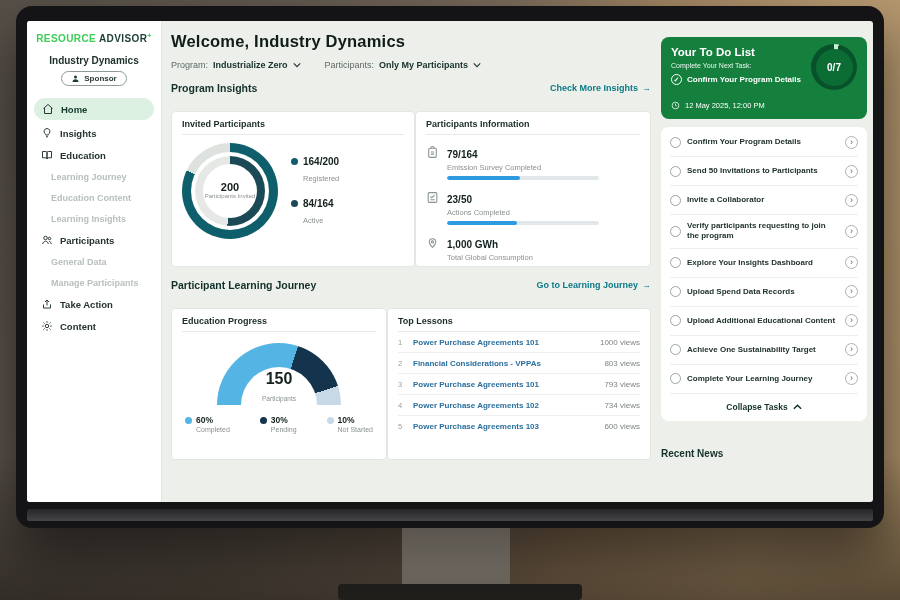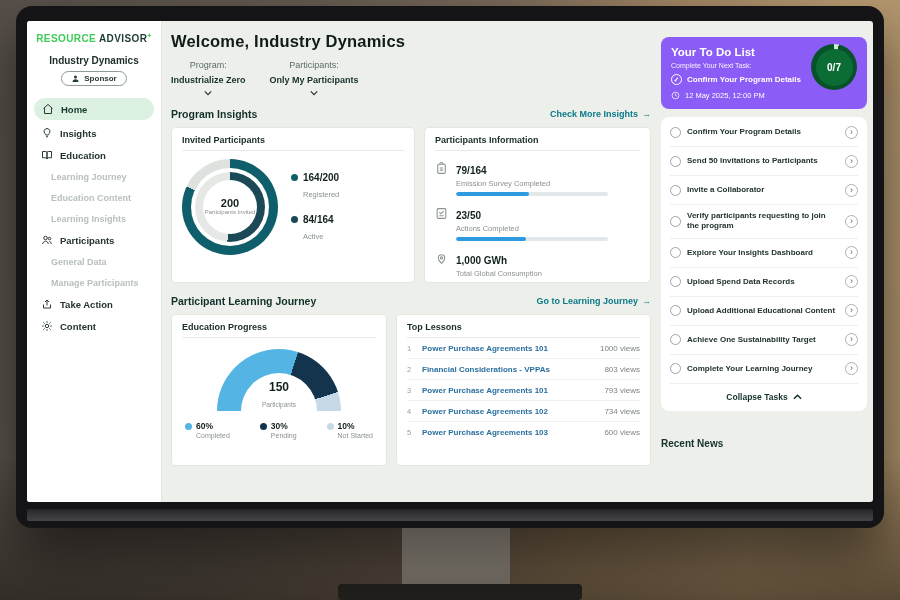--- a/index.html
+++ b/index.html
@@ -39,29 +39,29 @@
     font-weight:bold;color:#24332f;cursor:pointer;}
   .nav-item.active{background:#dcf1e2;border-radius:12px;margin:0 7px 2px 7px;padding-left:8px;color:#143a2e;}
   .nav-item.sub{padding-left:24px;color:#b9c0bb;font-size:9px;height:21px;}
   .nicon{width:12px;height:12px;color:#2a3a36;flex-shrink:0;display:flex;}
   .nicon svg{width:12px;height:12px;}
 
   
   .main{flex:1;min-width:0;padding:8px 10px 0 9px;}
   .welcome{font-size:16.5px;font-weight:bold;color:#101c1a;margin-top:3px;letter-spacing:.2px;}
   .filters{display:flex;gap:24px;margin-top:9px;align-items:center;}
-  .filter{display:flex;align-items:center;gap:5px;font-size:9px;color:#5d6b66;cursor:pointer;flex-direction:column;}
+  .filter{display:flex;align-items:center;gap:5px;font-size:9px;color:#5d6b66;cursor:pointer;}
   .filter b{color:#16302b;}
   .chev svg{width:8px;height:6px;display:block;}
 
   .sec{display:flex;justify-content:space-between;align-items:center;margin-top:12px;gap:20px;}
   .sec-title{font-size:10.5px;font-weight:bold;color:#14302b;}
   .sec-link{font-size:9px;font-weight:bold;color:#0c7a88;display:flex;gap:4px;align-items:center;cursor:pointer;}
 
-  .cards{display:flex;gap:9px;margin-top:7px;}
+  .cards{display:flex;margin-top:17px;}
   .card{background:#fff;border:1px solid #e4e6e2;border-radius:4px;padding:7px 10px;}
   .card-title{font-size:9px;font-weight:bold;color:#1a2c28;padding-bottom:5px;border-bottom:1px solid #e8eae6;}
 
   
   .card-invited{width:244px;height:156px;}
   .donut-wrap{display:flex;align-items:center;gap:13px;margin-top:8px;}
   .donut{width:96px;height:96px;border-radius:50%;display:flex;align-items:center;justify-content:center;}
   .donut-gap{width:78px;height:78px;background:#fff;border-radius:50%;display:flex;align-items:center;justify-content:center;}
   .donut-inner{width:70px;height:70px;border-radius:50%;display:flex;align-items:center;justify-content:center;}
   .donut-hole{width:54px;height:54px;background:#fff;border-radius:50%;display:flex;flex-direction:column;
@@ -83,45 +83,45 @@
   .info-body .lbl{font-size:7.5px;color:#8a928e;margin-top:1px;}
   .bar{width:152px;height:4px;background:#e2e7ea;border-radius:2px;margin-top:4px;overflow:hidden;}
   .bar-fill{height:100%;border-radius:2px;}
 
   
   .card-edu{width:216px;height:152px;}
   .gauge{position:relative;width:124px;height:62px;margin:11px auto 0;overflow:hidden;}
   .gauge-arc{position:absolute;left:0;top:0;width:124px;height:124px;border-radius:50%;}
   .gauge-hole{position:absolute;left:24px;top:24px;width:76px;height:76px;border-radius:50%;background:#fff;}
   .gauge-center{position:absolute;left:0;right:0;bottom:0;text-align:center;}
-  .gauge-center b{font-size:12px;color:#13211f;display:block;line-height:1;}
+  .gauge-center b{font-size:16px;color:#13211f;display:block;line-height:1;}
   .gauge-center span{font-size:6.5px;color:#8a928e;}
   .gauge-legend{display:flex;justify-content:space-between;margin-top:10px;padding:0 3px;}
   .gl-top{display:flex;align-items:center;gap:4px;}
   .gl-top .dot{margin-top:0;}
   .gl-item b{font-size:8.5px;color:#13211f;}
   .gl-item .lbl{font-size:7px;color:#8a928e;margin-left:11px;margin-top:1px;}
 
   
   .card-lessons{flex:1;height:152px;}
   .lesson{display:flex;align-items:center;gap:7px;height:21px;border-bottom:1px solid #eef0ec;cursor:pointer;}
   .lesson:last-child{border-bottom:none;}
   .lesson .rank{font-size:7.5px;color:#9aa19c;width:8px;flex-shrink:0;}
   .lesson .ltitle{font-size:8px;font-weight:bold;color:#2a6f9e;flex:1;white-space:nowrap;overflow:hidden;}
   .lesson .views{font-size:8px;color:#7d8580;flex-shrink:0;}
 
   
   .rightpanel{width:212px;flex-shrink:0;padding:16px 6px 0 0;}
-  .todo-head{background:#8b5cf6;border-radius:8px;padding:9px 10px;color:#fff;position:relative;}
+  .todo-head{background:#15803d;border-radius:8px;padding:9px 10px;color:#fff;position:relative;}
   .todo-head h2{font-size:11.5px;}
   .todo-head .sub{font-size:7px;margin-top:4px;opacity:.92;}
   .next-task{display:flex;align-items:center;gap:5px;font-size:8px;font-weight:bold;margin-top:5px;max-width:140px;}
   .wcheck{width:11px;height:11px;border:1px solid #fff;border-radius:50%;display:flex;align-items:center;
     justify-content:center;font-size:7px;flex-shrink:0;}
-  .due{display:flex;align-items:center;gap:5px;font-size:7.5px;margin-top:6px;}
+  .due{display:flex;align-items:center;gap:5px;font-size:7.5px;margin-top:16px;}
   .due svg{width:9px;height:9px;}
   .ring{position:absolute;right:10px;top:7px;width:46px;height:46px;border-radius:50%;
     background:conic-gradient(#c9ecd6 0 12deg,#07522a 12deg 360deg);
     display:flex;align-items:center;justify-content:center;}
   .ring-in{width:37px;height:37px;border-radius:50%;background:#0b6d34;display:flex;align-items:center;
     justify-content:center;font-size:10px;font-weight:bold;color:#fff;}
 
   .tasks{background:#fff;border-radius:8px;margin-top:8px;padding:1px 9px 0 9px;}
   .task{display:flex;align-items:center;gap:6px;padding:6px 0;border-bottom:1px solid #edefeb;min-height:29px;cursor:pointer;}
   .task .cb{width:11px;height:11px;border:1.2px solid #9ba69f;border-radius:50%;flex-shrink:0;}

